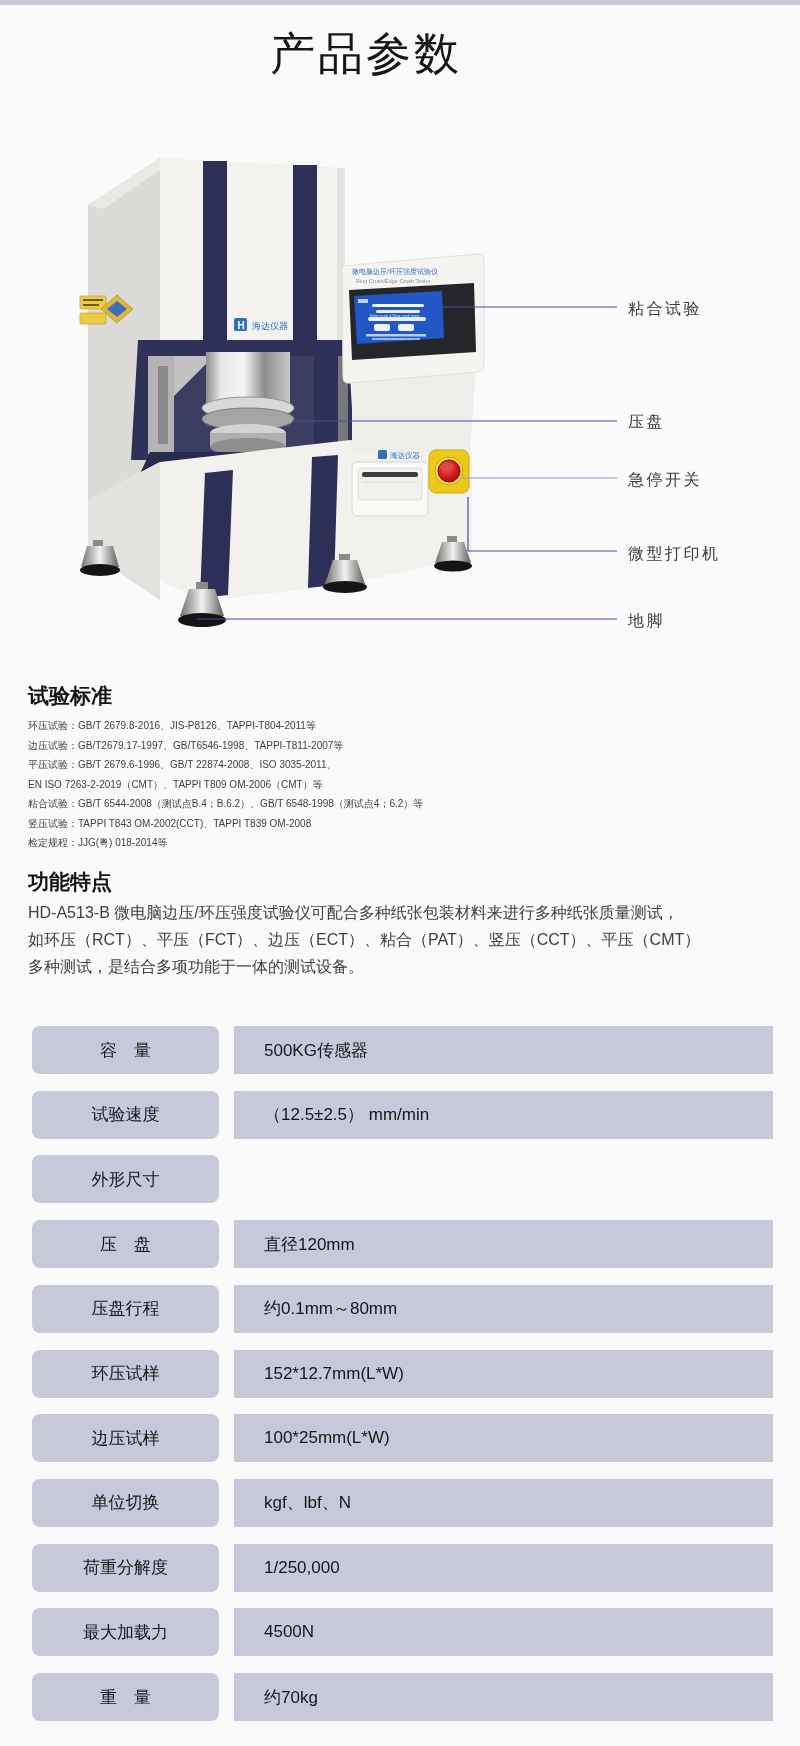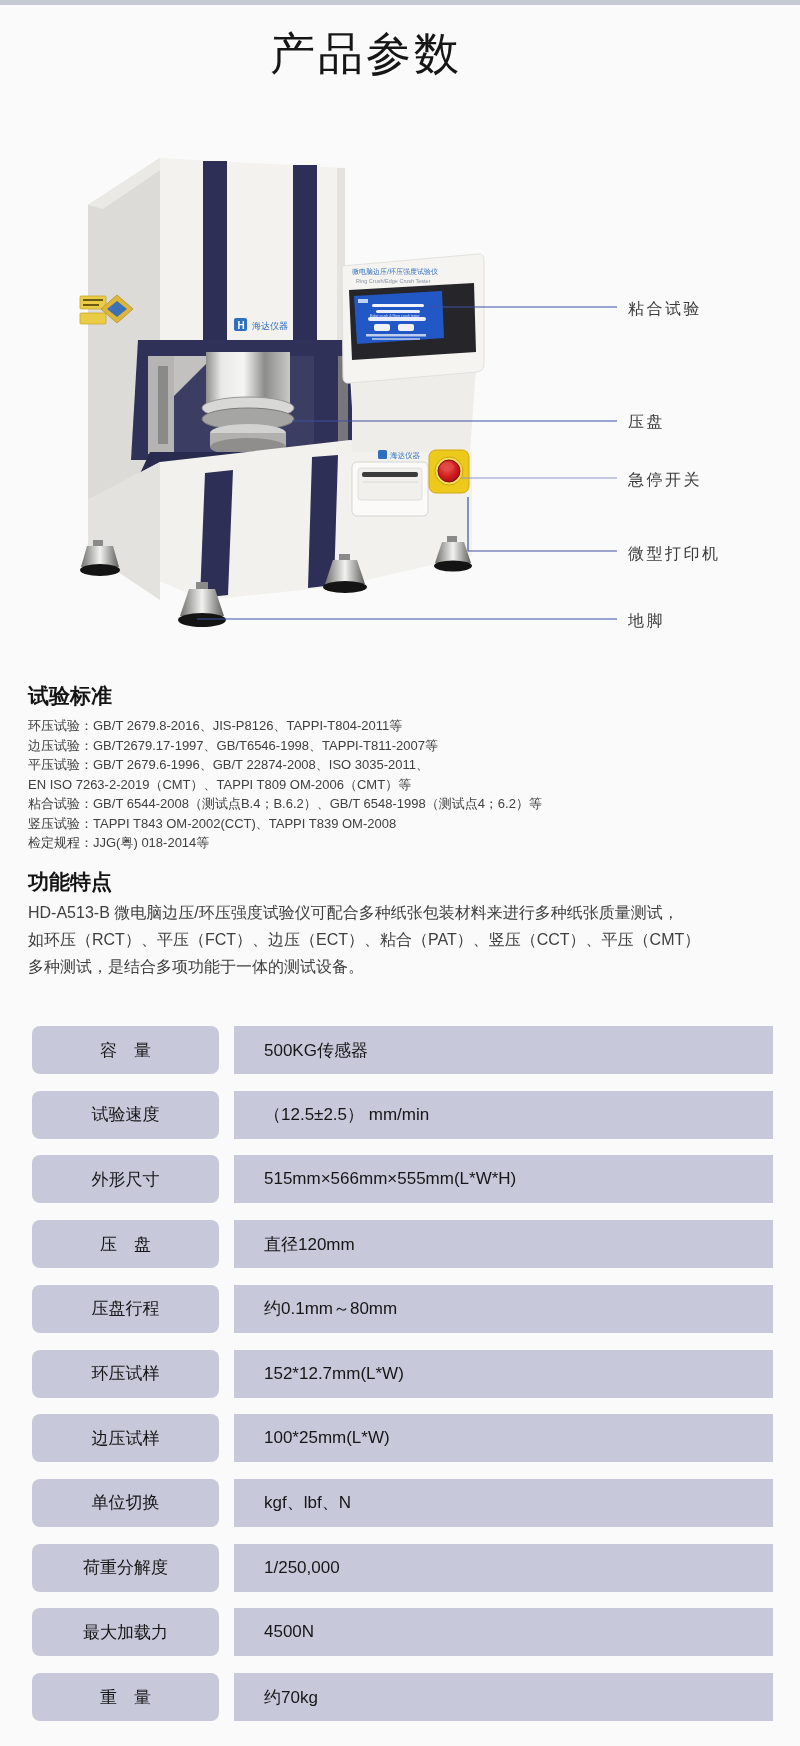--- a/index.html
+++ b/index.html
@@ -14,21 +14,21 @@
   }
   .figure-svg{position:absolute;left:0;top:0;width:800px;height:660px;}
   .callout-label{
     position:absolute;left:628px;font-size:16px;letter-spacing:2.5px;color:#3a3a3a;white-space:nowrap;
   }
   .sec-heading{
     position:absolute;left:28px;font-size:21px;font-weight:700;color:#141414;white-space:nowrap;
   }
   .lines{position:absolute;left:28px;width:760px;}
   .lines .bodyline{white-space:nowrap;color:#404040;}
-  .lines-standards .bodyline{font-size:13px;line-height:19.5px;}
+  .lines-standards .bodyline{font-size:10px;line-height:19.5px;}
   .lines-features .bodyline{font-size:16px;line-height:26.8px;}
   .spec-table{position:absolute;left:0;top:0;width:800px;height:0;}
   .spec-row{position:absolute;left:0;width:720px;height:48px;}
   .spec-label{
     position:absolute;left:32px;top:0;width:187px;height:48px;background:#c7c9da;border-radius:8px;
     display:flex;align-items:center;justify-content:center;
     font-size:17px;color:#161616;white-space:nowrap;
   }
   .spec-value{
     position:absolute;left:234px;top:0;width:539px;height:48px;background:#c7c9da;border-radius:0;
@@ -216,21 +216,20 @@
     <div class="spec-row" style="top: 1026px;">
       <div class="spec-label">容　量</div>
       <div class="spec-value">500KG传感器</div>
     </div>
     <div class="spec-row" style="top: 1090.7px;">
       <div class="spec-label">试验速度</div>
       <div class="spec-value">（12.5±2.5） mm/min</div>
     </div>
     <div class="spec-row" style="top: 1155.4px;">
       <div class="spec-label">外形尺寸</div>
-      <div class="spec-value">515mm×566mm×555mm(L*W*H)</div>
     </div>
     <div class="spec-row" style="top: 1220.1px;">
       <div class="spec-label">压　盘</div>
       <div class="spec-value">直径120mm</div>
     </div>
     <div class="spec-row" style="top: 1284.8px;">
       <div class="spec-label">压盘行程</div>
       <div class="spec-value">约0.1mm～80mm</div>
     </div>
     <div class="spec-row" style="top: 1349.5px;">

